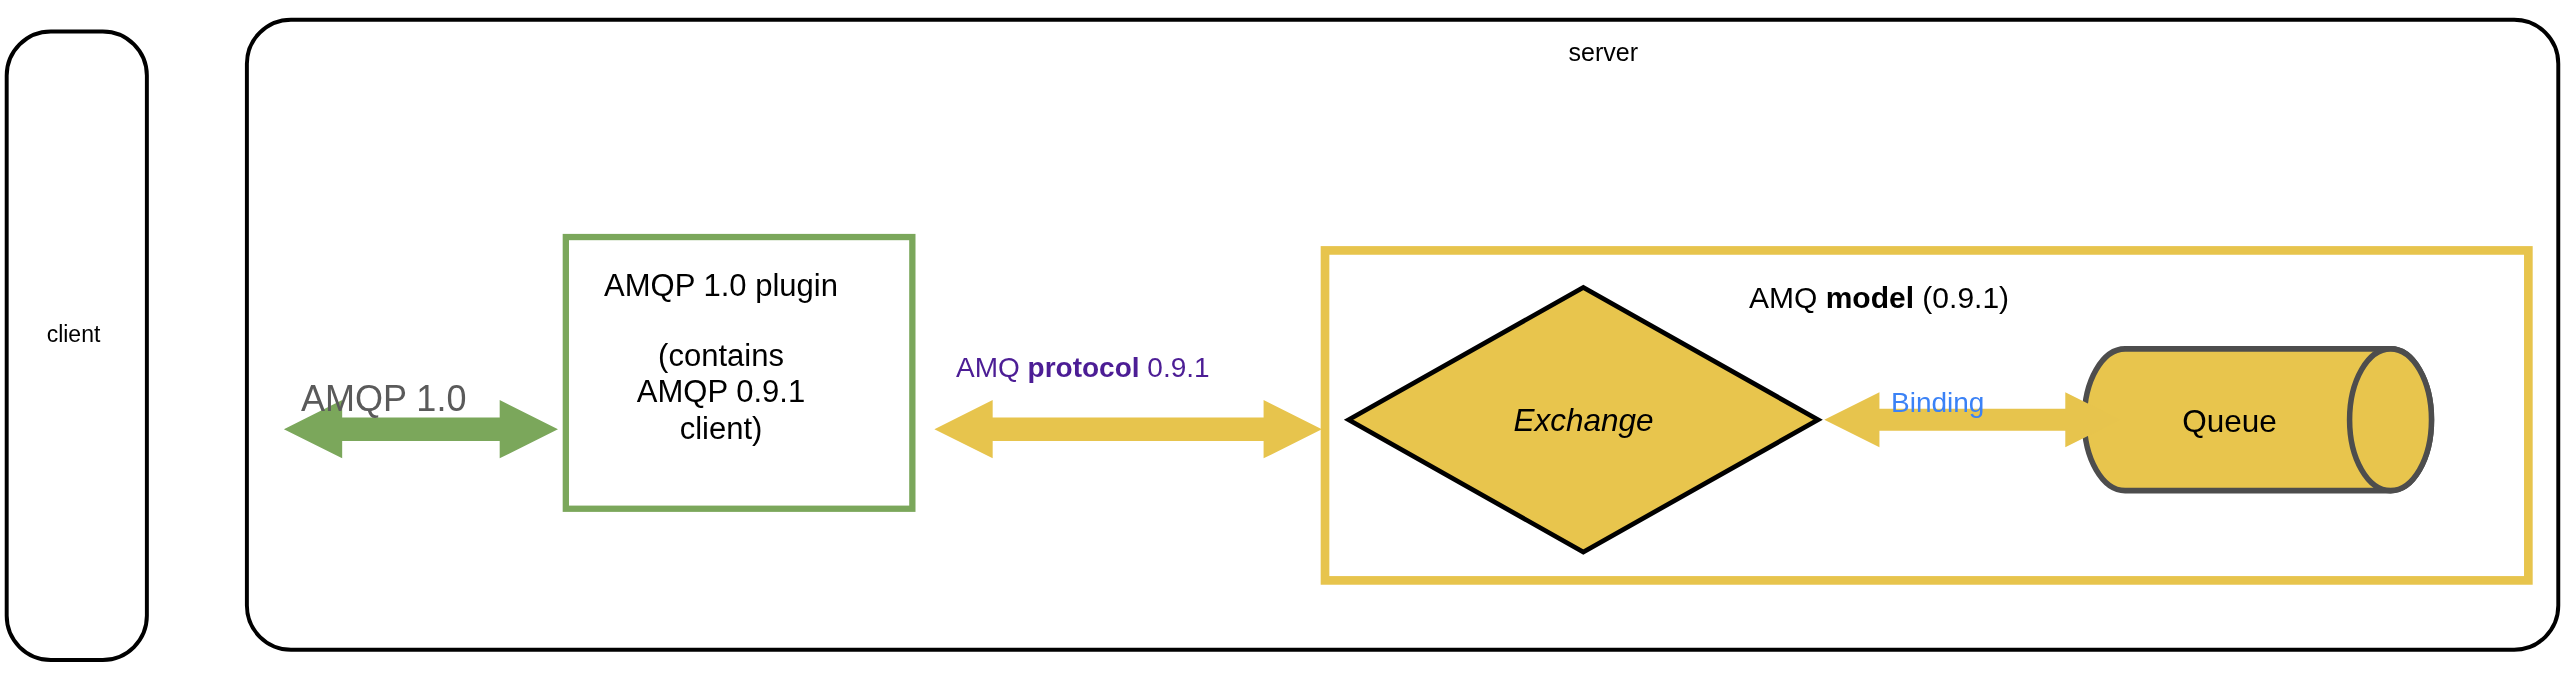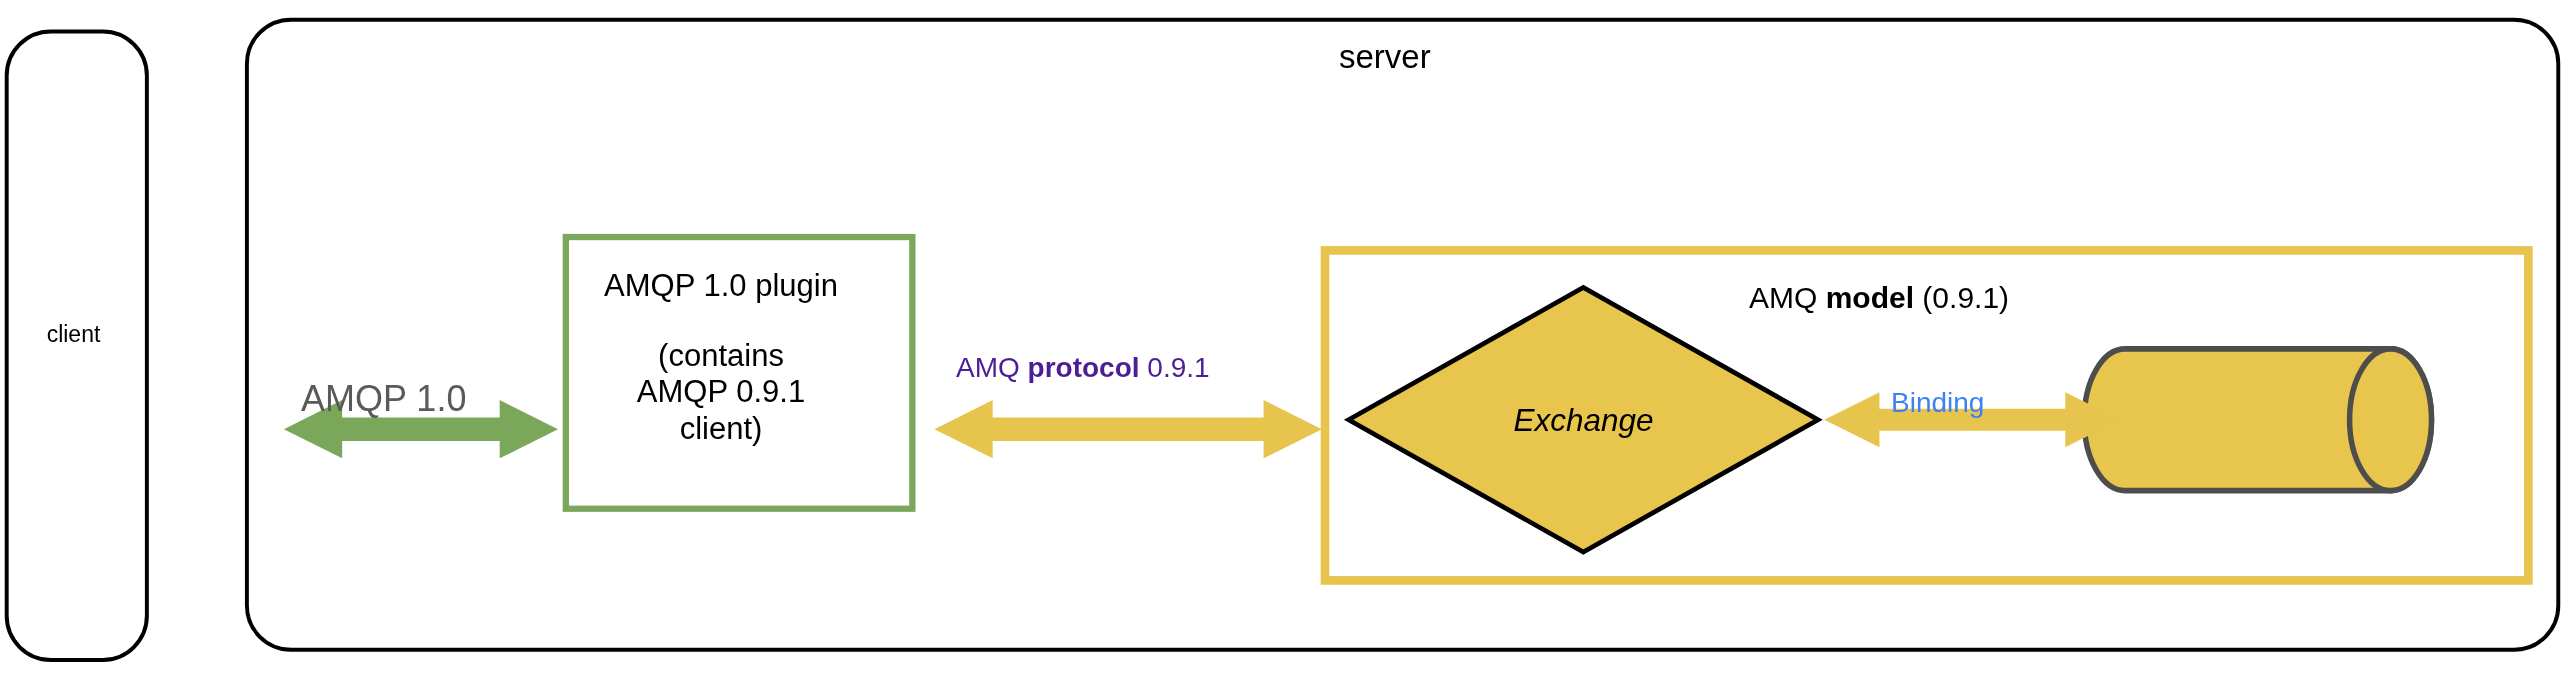--- a/index.html
+++ b/index.html
@@ -34,22 +34,22 @@
     left: 0px;
     top: 321px;
     width: 147px;
     text-align: center;
     font-size: 23px;
   }
   .lbl-server {
     left: 1339px;
     top: 38px;
     width: 299px;
-    text-align: left;
-    font-size: 33px;
+    text-align: right;
+    font-size: 25px;
   }
   .lbl-plugin {
     left: 569px;
     top: 268px;
     width: 304px;
     text-align: center;
     font-size: 31px;
   }
   .lbl-plugin .gap {
     display: block;
@@ -154,15 +154,16 @@
   </div>
 
   <div class="lbl lbl-amqmodel">
     <span>AMQ </span><b>model</b><span> (0.9.1)</span>
   </div>
 
   <div class="lbl lbl-exchange">Exchange</div>
 
   <div class="lbl lbl-binding">Binding</div>
 
+  <div class="lbl lbl-queue">Queue</div>
 
 </div>
 
 
 </body></html>

